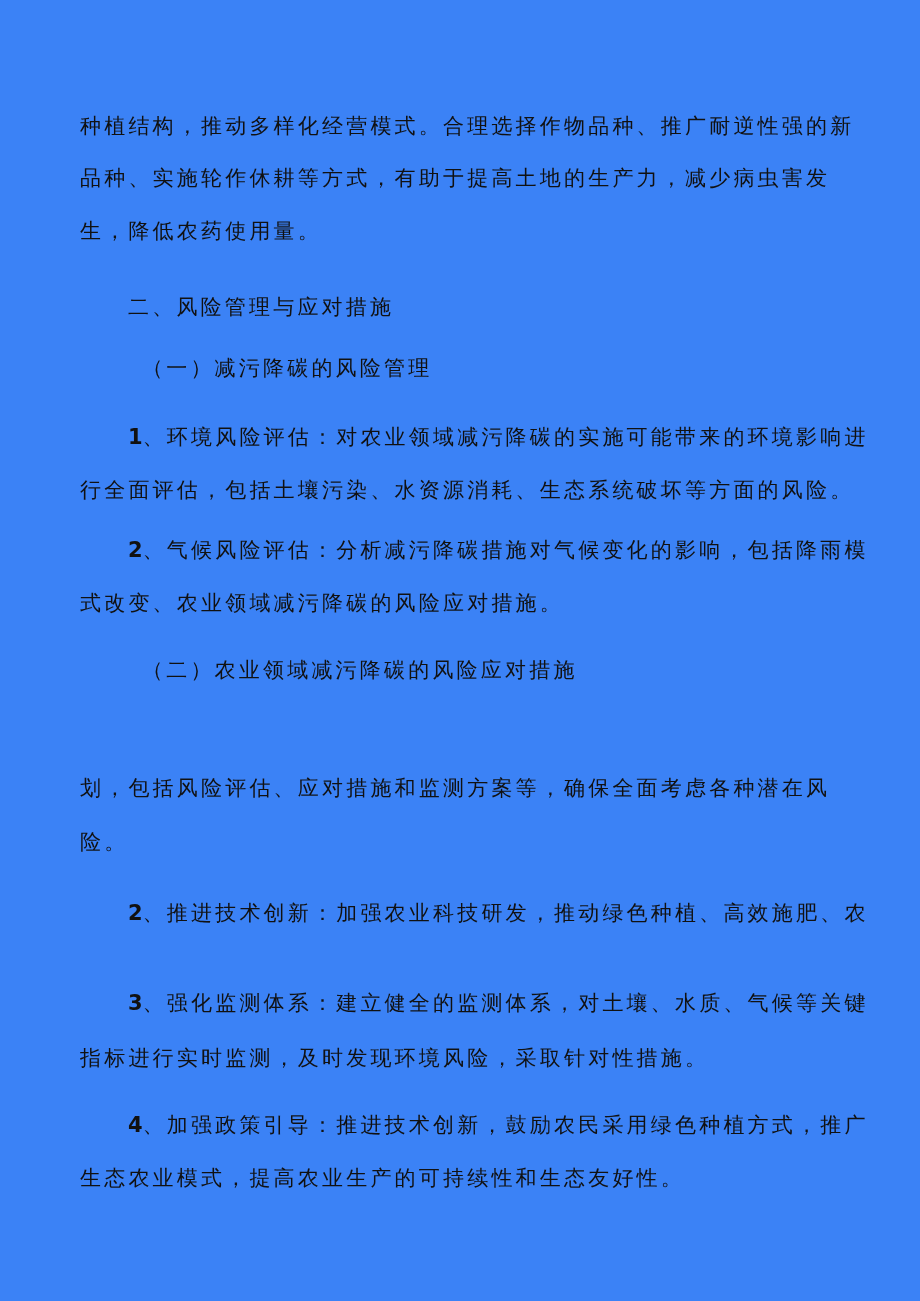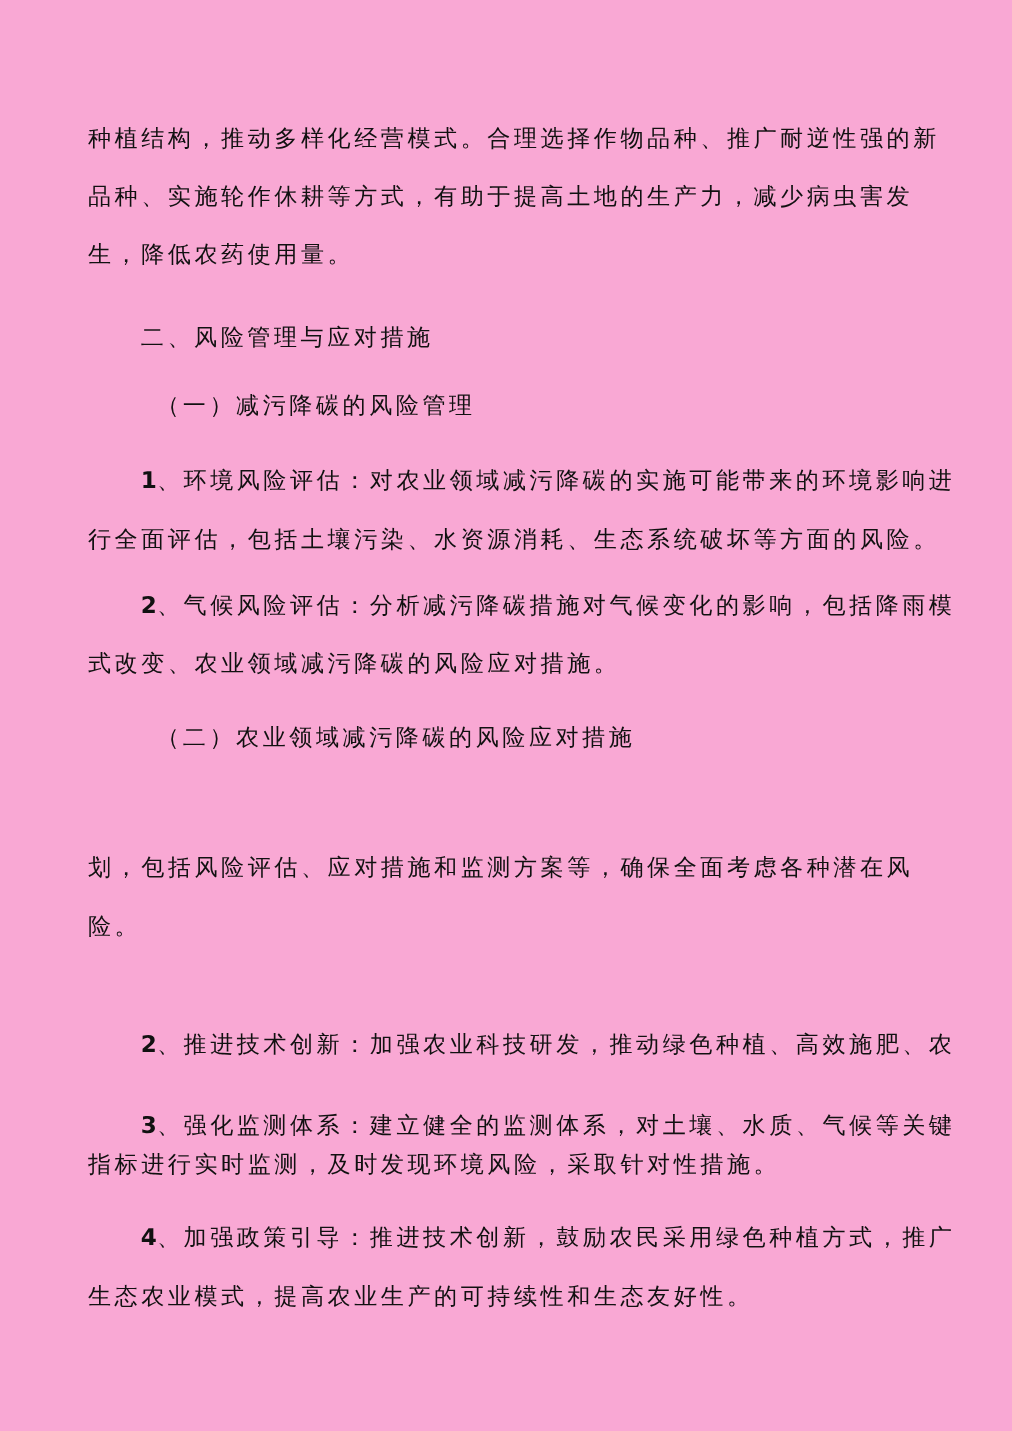--- a/index.html
+++ b/index.html
@@ -1,18 +1,18 @@
 <!DOCTYPE html>
 <html><head>
 <meta charset="utf-8">
 <style>
   html, body { margin: 0; padding: 0; background: #ffffff; }
   body { width: 920px; height: 1301px; position: relative; overflow: hidden;
          font-family: "DejaVu Sans", "Liberation Sans", sans-serif; color: #111111; }
-  .page { position: absolute; left: 0; top: 0; width: 920px; height: 1301px; background: #f9a8d4; }
+  .page { position: absolute; left: 0; top: 0; width: 920px; height: 1301px; background: #3b82f6; }
   .line { position: absolute; font-size: 21px; line-height: 30px; white-space: nowrap;
           letter-spacing: 3.2px; }
   .num { font-weight: bold; letter-spacing: 0; }
 </style>
 </head>
 <body>
 
 <div class="page">
 
   <div class="line" style="left:80px; top:111px;">种植结构，推动多样化经营模式。合理选择作物品种、推广耐逆性强的新</div>
@@ -27,21 +27,21 @@
   <div class="line" style="left:80px; top:475px;">行全面评估，包括土壤污染、水资源消耗、生态系统破坏等方面的风险。</div>
 
   <div class="line" style="left:128px; top:535px;"><span class="num">2</span><span>、气候风险评估：分析减污降碳措施对气候变化的影响，包括降雨模</span></div>
   <div class="line" style="left:80px; top:588px;">式改变、农业领域减污降碳的风险应对措施。</div>
 
   <div class="line" style="left:142px; top:655px;">（二）农业领域减污降碳的风险应对措施</div>
 
   <div class="line" style="left:80px; top:773px;">划，包括风险评估、应对措施和监测方案等，确保全面考虑各种潜在风</div>
   <div class="line" style="left:80px; top:827px;">险。</div>
 
-  <div class="line" style="left:128px; top:898px;margin-top:36px;"><span class="num">2</span><span>、推进技术创新：加强农业科技研发，推动绿色种植、高效施肥、农</span></div>
+  <div class="line" style="left:128px; top:898px;"><span class="num">2</span><span>、推进技术创新：加强农业科技研发，推动绿色种植、高效施肥、农</span></div>
 
-  <div class="line" style="left:128px; top:988px;margin-top:20px;"><span class="num">3</span><span>、强化监测体系：建立健全的监测体系，对土壤、水质、气候等关键</span></div>
+  <div class="line" style="left:128px; top:988px;"><span class="num">3</span><span>、强化监测体系：建立健全的监测体系，对土壤、水质、气候等关键</span></div>
   <div class="line" style="left:80px; top:1043px;">指标进行实时监测，及时发现环境风险，采取针对性措施。</div>
 
   <div class="line" style="left:128px; top:1110px;"><span class="num">4</span><span>、加强政策引导：推进技术创新，鼓励农民采用绿色种植方式，推广</span></div>
   <div class="line" style="left:80px; top:1163px;">生态农业模式，提高农业生产的可持续性和生态友好性。</div>
 
 </div>
 
 </body></html>

